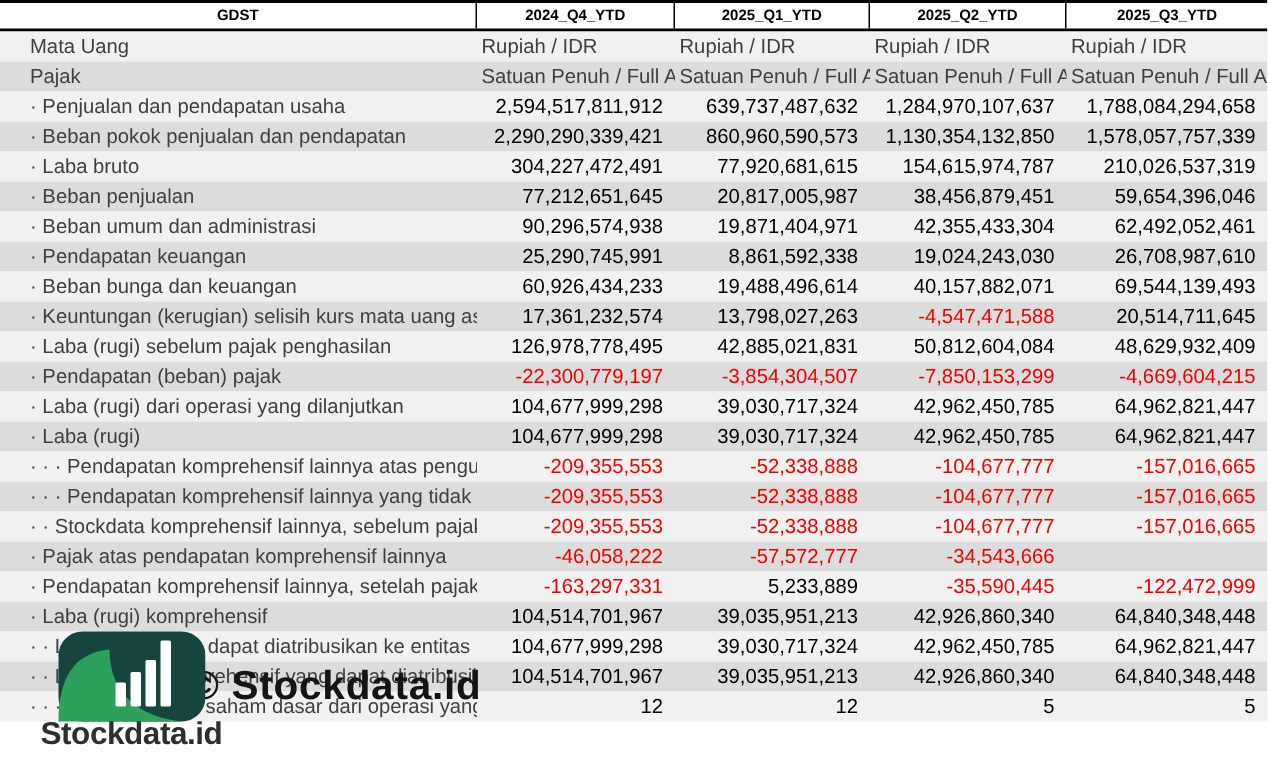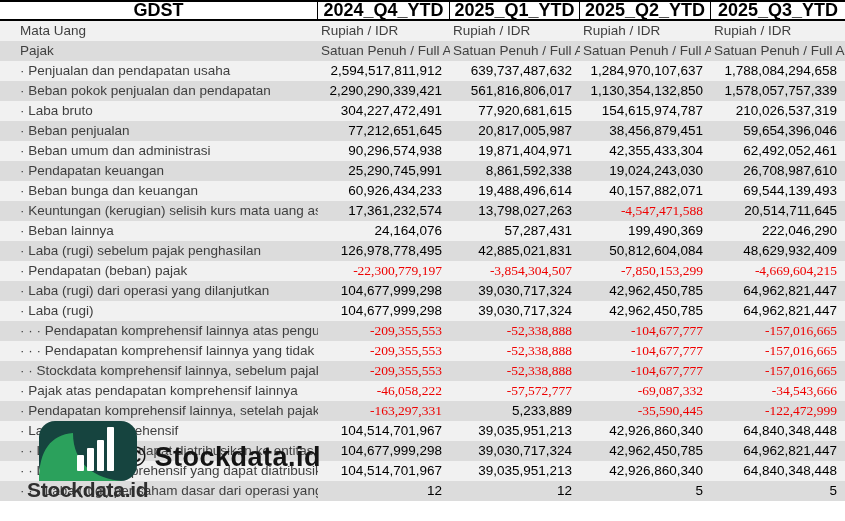--- a/index.html
+++ b/index.html
@@ -13,36 +13,36 @@
     grid-template-columns:318px 132px 130px 131px 134px;
     width:845px;
   }
   .header-row {
     height:21px;
     border-top:2px solid #000;
     border-bottom:2px solid #000;
     background:#fff;
   }
   .header-cell {
-    font-size:18px; font-weight:bold; color:#000;
+    font-size:10px; font-weight:bold; color:#000;
     text-align:center; line-height:17px;
     border-right:1px solid #000;
     overflow:hidden; white-space:nowrap;
   }
   .header-cell:last-child { border-right:none; }
   .body-rows .grid-row { height:20px; }
   .body-rows .grid-row:nth-child(odd)  { background:#f1f1f1; }
   .body-rows .grid-row:nth-child(even) { background:#dcdcdc; }
   .cell {
     font-size:13.5px; line-height:20px; overflow:hidden; white-space:nowrap;
   }
   .cell.label { color:#3f3f3f; padding-left:20px; text-align:left; }
   .cell.val   { color:#000;  padding-right:8px; text-align:right; }
   .meta .cell.val { text-align:left; padding-left:3px; color:#3f3f3f; }
-  .cell.val.neg { color:var(--neg,#ee0000);font-family:Liberation Serif, serif; }
+  .cell.val.neg { color:var(--neg,#ee0000); }
   .watermark {
     position:absolute; left:126px; top:442px; z-index:5;
     font-size:27px; font-weight:bold; color:#141414; letter-spacing:0.5px;
     white-space:nowrap;
   }
   .brand { position:absolute; left:33px; top:420px; z-index:6; }
   .brand-text {
     position:absolute; left:-6px; top:58px;
     font-size:21px; font-weight:bold; color:#2e2e2e; letter-spacing:-0.3px;
     white-space:nowrap;
@@ -79,21 +79,21 @@
       <div class="grid-row data">
         <div class="cell label">· Penjualan dan pendapatan usaha</div>
         <div class="cell val">2,594,517,811,912</div>
         <div class="cell val">639,737,487,632</div>
         <div class="cell val">1,284,970,107,637</div>
         <div class="cell val">1,788,084,294,658</div>
       </div>
       <div class="grid-row data">
         <div class="cell label">· Beban pokok penjualan dan pendapatan</div>
         <div class="cell val">2,290,290,339,421</div>
-        <div class="cell val">561,816,806,017</div>
+        <div class="cell val">860,960,590,573</div>
         <div class="cell val">1,130,354,132,850</div>
         <div class="cell val">1,578,057,757,339</div>
       </div>
       <div class="grid-row data">
         <div class="cell label">· Laba bruto</div>
         <div class="cell val">304,227,472,491</div>
         <div class="cell val">77,920,681,615</div>
         <div class="cell val">154,615,974,787</div>
         <div class="cell val">210,026,537,319</div>
       </div>
@@ -126,27 +126,20 @@
         <div class="cell val">69,544,139,493</div>
       </div>
       <div class="grid-row data">
         <div class="cell label">· Keuntungan (kerugian) selisih kurs mata uang asing</div>
         <div class="cell val">17,361,232,574</div>
         <div class="cell val">13,798,027,263</div>
         <div class="cell val neg">-4,547,471,588</div>
         <div class="cell val">20,514,711,645</div>
       </div>
       <div class="grid-row data">
-        <div class="cell label">· Beban lainnya</div>
-        <div class="cell val">24,164,076</div>
-        <div class="cell val">57,287,431</div>
-        <div class="cell val">199,490,369</div>
-        <div class="cell val">222,046,290</div>
-      </div>
-      <div class="grid-row data">
         <div class="cell label">· Laba (rugi) sebelum pajak penghasilan</div>
         <div class="cell val">126,978,778,495</div>
         <div class="cell val">42,885,021,831</div>
         <div class="cell val">50,812,604,084</div>
         <div class="cell val">48,629,932,409</div>
       </div>
       <div class="grid-row data">
         <div class="cell label">· Pendapatan (beban) pajak</div>
         <div class="cell val neg">-22,300,779,197</div>
         <div class="cell val neg">-3,854,304,507</div>
@@ -185,21 +178,20 @@
         <div class="cell label">· · Stockdata komprehensif lainnya, sebelum pajak</div>
         <div class="cell val neg">-209,355,553</div>
         <div class="cell val neg">-52,338,888</div>
         <div class="cell val neg">-104,677,777</div>
         <div class="cell val neg">-157,016,665</div>
       </div>
       <div class="grid-row data">
         <div class="cell label">· Pajak atas pendapatan komprehensif lainnya</div>
         <div class="cell val neg">-46,058,222</div>
         <div class="cell val neg">-57,572,777</div>
-        <div class="cell val neg">-69,087,332</div>
         <div class="cell val neg">-34,543,666</div>
       </div>
       <div class="grid-row data">
         <div class="cell label">· Pendapatan komprehensif lainnya, setelah pajak</div>
         <div class="cell val neg">-163,297,331</div>
         <div class="cell val">5,233,889</div>
         <div class="cell val neg">-35,590,445</div>
         <div class="cell val neg">-122,472,999</div>
       </div>
       <div class="grid-row data">

